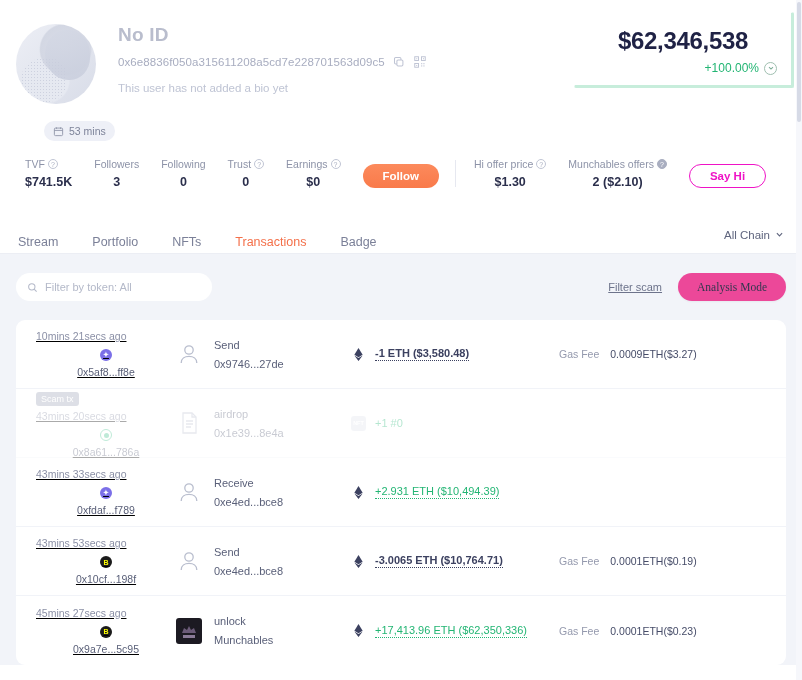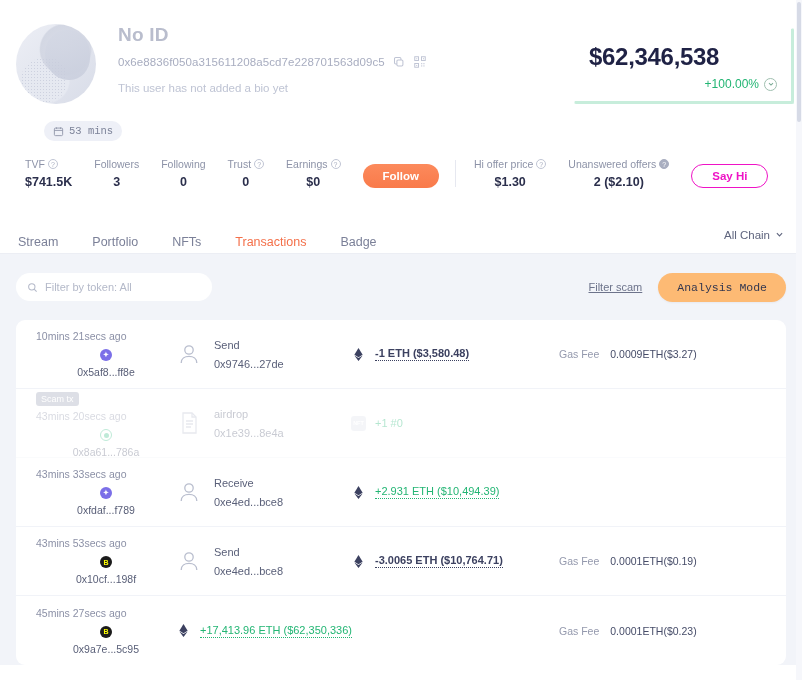--- a/index.html
+++ b/index.html
@@ -46,43 +46,43 @@
   .addr-text { font-size: 11.5px; color: #a8adc0; letter-spacing: .1px; }
   .mini-icon {
     width: 14px; height: 14px; color: #bfc4d4; flex: 0 0 14px;
     display: inline-flex; align-items: center; justify-content: center;
   }
   .mini-icon svg { width: 12px; height: 12px; display: block; }
   .bio { margin-top: 13px; font-size: 11.5px; color: #bfc4d4; }
 
   
   .balance-card {
-    position: absolute; right: 8px; top: 28px;
+    position: absolute; right: 8px; top: 12px;
     width: 220px; padding: 14px 14px 10px 14px;
     border-right: 3px solid #c7eddb; border-bottom: 3px solid #c7eddb;
     border-top: 1px solid transparent; border-left: 1px solid transparent;
-    border-radius: 2px; text-align: left;
+    border-radius: 2px; text-align: center;
   }
   .balance-amount { font-size: 24px; font-weight: bold; color: #1f2245; letter-spacing: -.3px; }
   .balance-change {
     margin-top: 6px; font-size: 12px; color: #22b573;
     display: flex; align-items: center; justify-content: flex-end; gap: 5px;
   }
   .chev-circle {
     width: 13px; height: 13px; border: 1px solid #9fbfb0; border-radius: 50%;
     display: inline-flex; align-items: center; justify-content: center; color: #7fae99;
   }
   .chev-circle svg { width: 8px; height: 8px; }
 
   
   .time-pill {
     display: inline-flex; align-items: center; gap: 5px;
     background: #eef0f7; border-radius: 11px;
     padding: 4px 9px; font-size: 10.5px; color: #7d8399;
-    margin-top: 17px; margin-left: 28px; font-family: Liberation Mono, monospace;
+    margin-top: 17px; margin-left: 28px;
   }
   .time-pill svg { width: 11px; height: 11px; }
 
   
   .stats-row {
     display: flex; align-items: flex-end; margin-top: 17px; padding-left: 9px; gap: 0;
   }
   .stat { margin-right: 22px; text-align: center; }
   .stat-label {
     font-size: 10.5px; color: #8d93a8; display: flex; align-items: center; gap: 3px;
@@ -139,38 +139,38 @@
   .search-box input {
     border: none; outline: none; font-size: 11px; color: #585e77;
     background: transparent; width: 100%; font-family: "Liberation Sans", sans-serif;
   }
   .search-box input::placeholder { color: #b4b9c9; }
   .filter-scam {
     margin-left: auto; font-size: 11px; color: #6d738b;
     text-decoration: underline; cursor: pointer; margin-right: 16px;
   }
   .analysis-btn {
-    background: #fdba74; border: none; border-radius: 15px; padding: 8px 19px;
+    background: #ec4899; border: none; border-radius: 15px; padding: 8px 19px;
     font-size: 11.5px; color: #33374f; cursor: pointer;
-    font-family: Liberation Mono, monospace; box-shadow: 0 1px 2px rgba(40,45,80,.05);
+    font-family: Liberation Serif, serif; box-shadow: 0 1px 2px rgba(40,45,80,.05);
   }
 
   .tx-card {
     background: #fff; border-radius: 9px; overflow: hidden;
     height: 345px;
   }
   .tx-row {
     display: flex; align-items: center; height: 69px;
     padding: 0 22px 0 20px; border-bottom: 1px solid #f1f3f8;
     position: relative;
   }
   .tx-row.scam { opacity: .33; }
   .tx-row:last-child { border-bottom: none; }
 
-  .col-time { width: 140px; flex: 0 0 140px; position: relative; }
+  .col-time { width: 140px; flex: 0 0 140px; position: relative; text-decoration: underline; }
   .scam-badge {
     display: inline-block; background: #9aa0b4; color: #fff; font-size: 9px;
     border-radius: 3px; padding: 2px 5px; margin-bottom: 4px;
   }
   .time-text { font-size: 10.5px; color: #8b90a6; }
   .chain-line { display: flex; align-items: center; gap: 5px; margin-top: 7px; flex-direction: column; }
   .chain-dot {
     width: 12px; height: 12px; border-radius: 50%; flex: 0 0 12px;
     display: inline-flex; align-items: center; justify-content: center;
     font-size: 7px; color: #fff; font-weight: bold;
@@ -330,21 +330,21 @@
       <div class="stat">
         <div class="stat-label">
             <span>Hi offer price</span>
             <span class="q-mark">?</span>
           </div>
         <div class="stat-value">$1.30</div>
       </div>
 
       <div class="stat">
         <div class="stat-label">
-            <span>Unanswered offers</span>
+            <span>Munchables offers</span>
             <span class="q-mark filled">?</span>
           </div>
         <div class="stat-value">2 ($2.10)</div>
       </div>
 
       <button class="sayhi-btn">Say Hi</button>
     </div>
   </div>
 
   <div class="tabs-bar">
@@ -518,20 +518,32 @@
       </div>
 
       <div class="tx-row">
         <div class="col-time">
           <div class="time-text">45mins 27secs ago</div>
           <div class="chain-line">
             <span class="chain-dot blast">B</span>
             <span class="chain-addr">0x9a7e...5c95</span>
           </div>
         </div>
+        <div class="col-type">
+          <span class="type-thumb">
+            <svg viewBox="0 0 26 26">
+                <path d="M6 15h14l-2-5-3 2-2-4-2 4-3-2z" fill="#6b5b78"></path>
+                <rect x="7" y="17" width="12" height="3" fill="#8a7a97"></rect>
+              </svg>
+          </span>
+          <div class="type-texts">
+            <div class="type-name">unlock</div>
+            <div class="type-sub">Munchables</div>
+          </div>
+        </div>
         <div class="col-amount">
           <span class="token-icon">
             <svg viewBox="0 0 16 16">
                 <path d="M8 1 3.6 8.2 8 10.8l4.4-2.6z" fill="#3c4160"></path>
                 <path d="M8 11.7 3.6 9.1 8 15l4.4-5.9z" fill="#3c4160"></path>
               </svg>
           </span>
           <span class="amount pos">+17,413.96 ETH ($62,350,336)</span>
         </div>
         <div class="col-fee">

